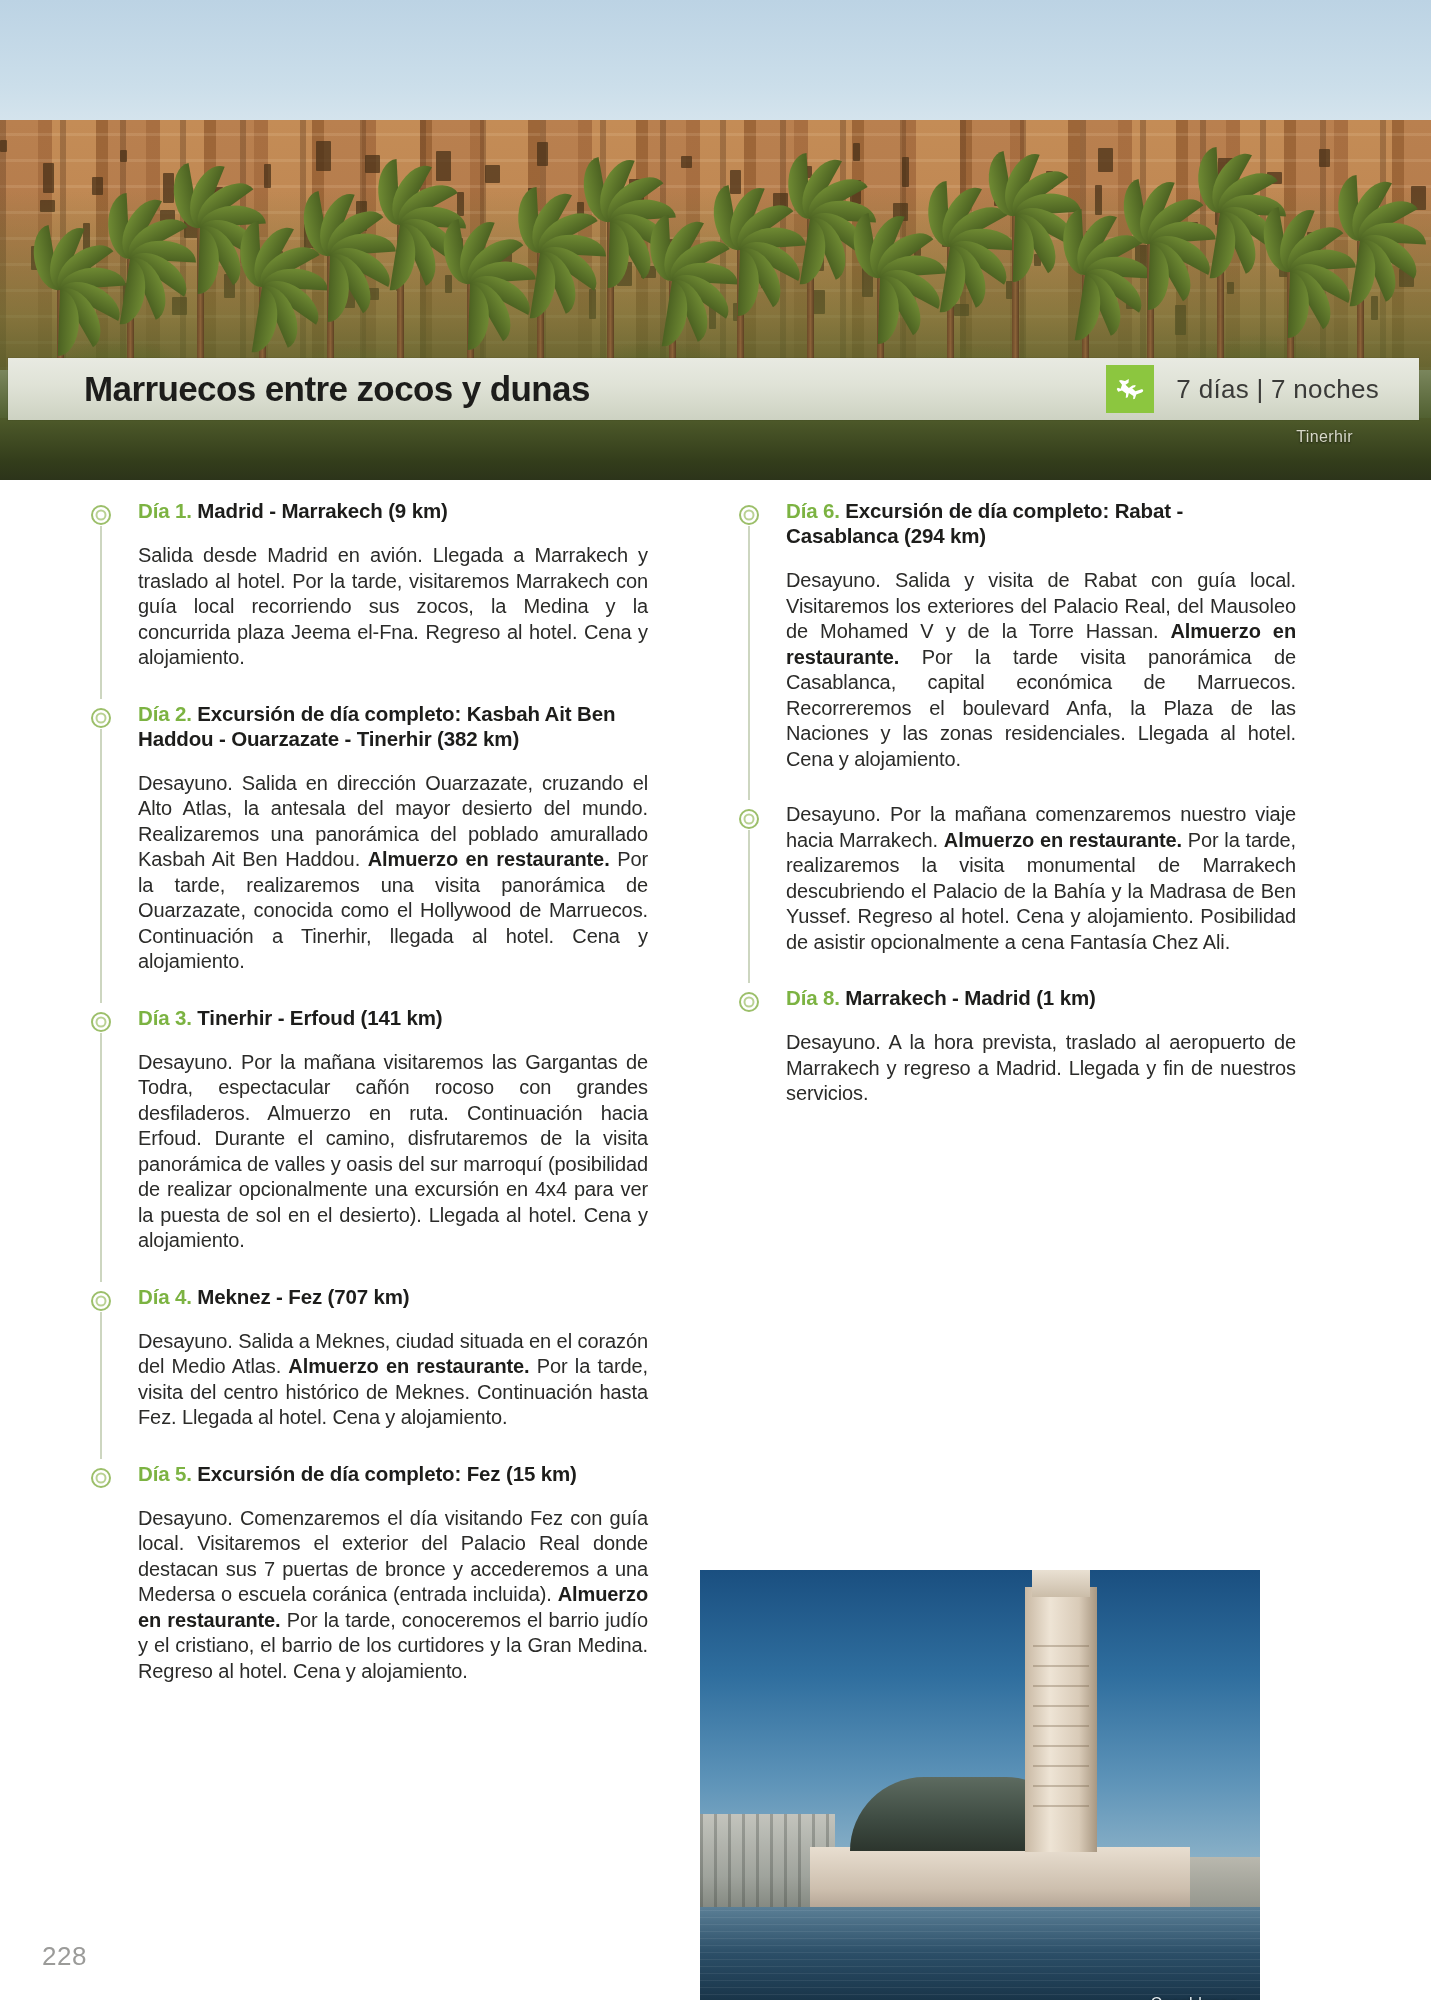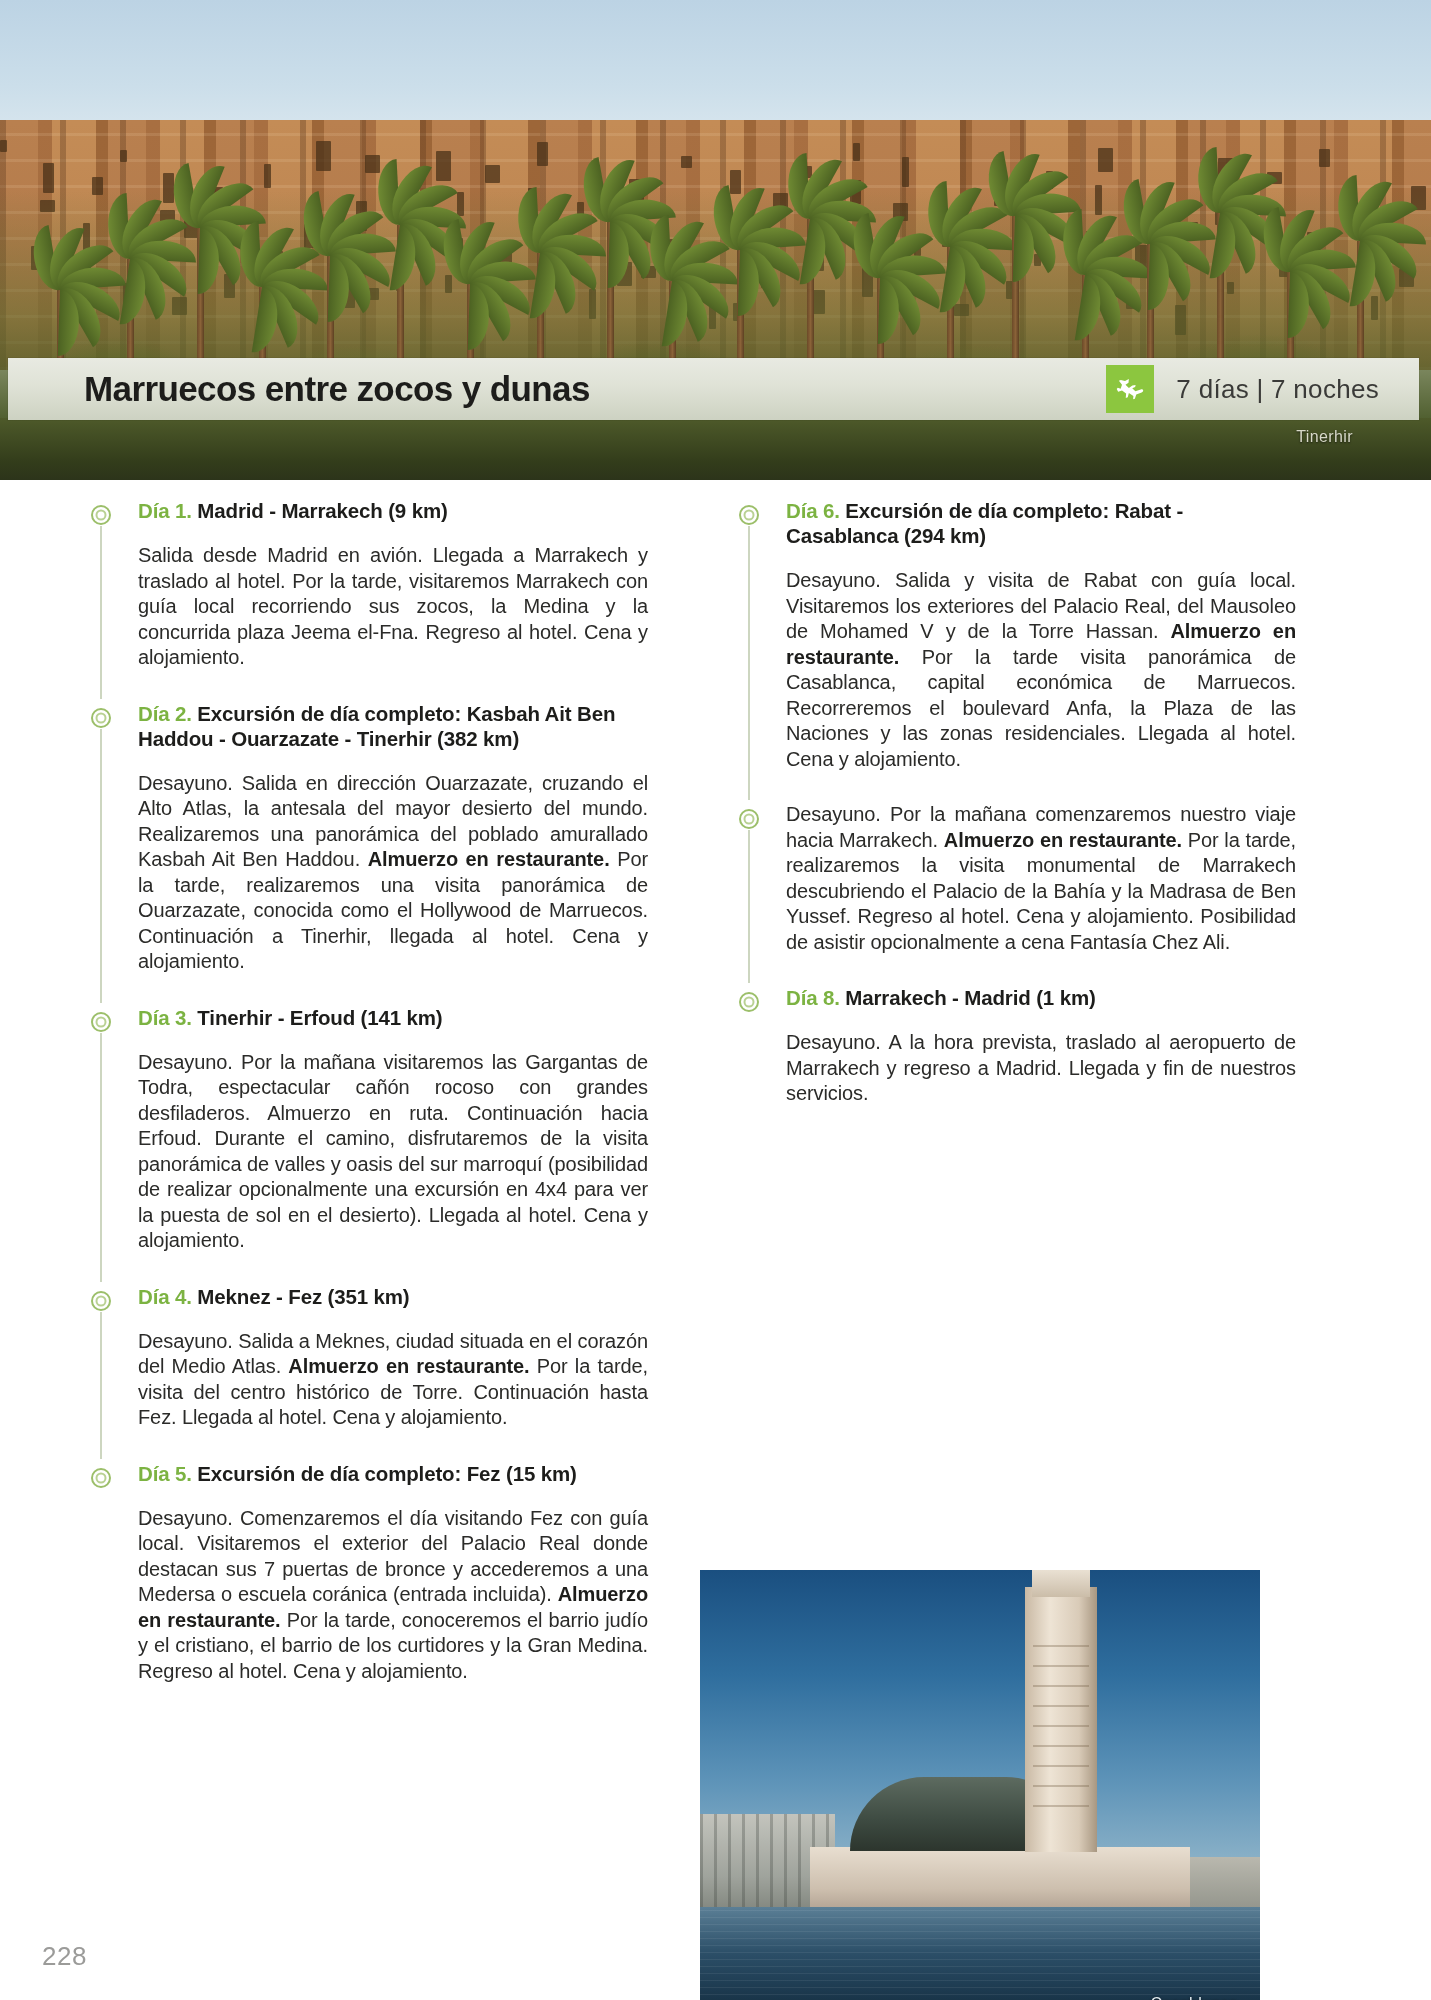--- a/index.html
+++ b/index.html
@@ -559,23 +559,23 @@
     <div class="day">
       <div class="day-marker">
         <svg viewBox="0 0 26 26">
             <circle cx="13" cy="13" r="9" fill="none" stroke="#9cbf6a" stroke-width="2"></circle>
             <circle cx="13" cy="13" r="4.5" fill="none" stroke="#b9d193" stroke-width="2"></circle>
           </svg>
       </div>
       <div class="day-line"></div>
       <p class="day-head">
         <span class="day-label">Día 4.</span>
-        <span>Meknez - Fez (351 km)</span>
+        <span>Meknez - Fez (707 km)</span>
       </p>
-      <p class="day-body"><span>Desayuno. Salida a Meknes, ciudad situada en el corazón del Medio Atlas. </span><b>Almuerzo en restaurante.</b><span> Por la tarde, visita del centro histórico de Torre. Continuación hasta Fez. Llegada al hotel. Cena y alojamiento.</span></p>
+      <p class="day-body"><span>Desayuno. Salida a Meknes, ciudad situada en el corazón del Medio Atlas. </span><b>Almuerzo en restaurante.</b><span> Por la tarde, visita del centro histórico de Meknes. Continuación hasta Fez. Llegada al hotel. Cena y alojamiento.</span></p>
     </div>
 
     <div class="day">
       <div class="day-marker">
         <svg viewBox="0 0 26 26">
             <circle cx="13" cy="13" r="9" fill="none" stroke="#9cbf6a" stroke-width="2"></circle>
             <circle cx="13" cy="13" r="4.5" fill="none" stroke="#b9d193" stroke-width="2"></circle>
           </svg>
       </div>
 

